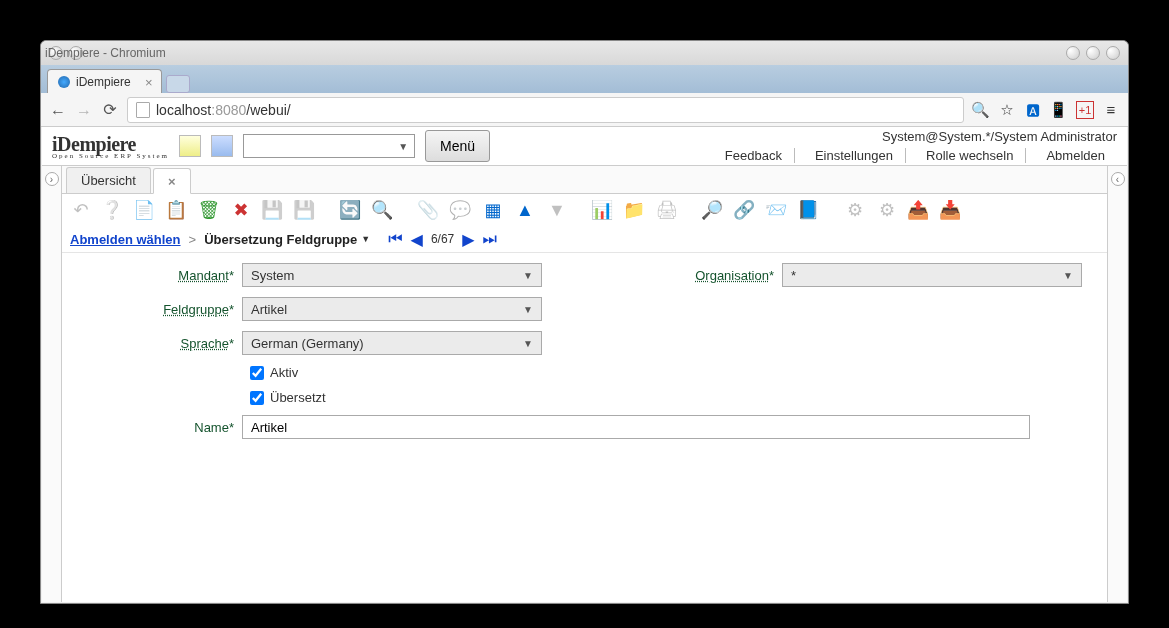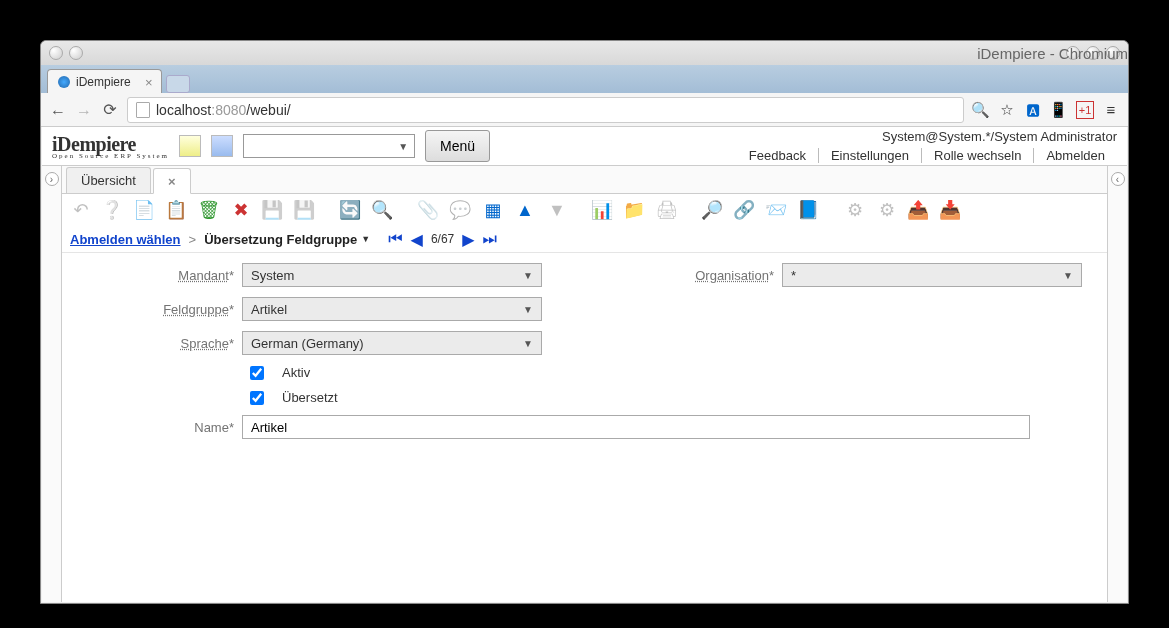--- a/index.html
+++ b/index.html
@@ -2,21 +2,21 @@
 <html><head>
 <meta charset="utf-8">
 <style>
 * { box-sizing: border-box; margin: 0; padding: 0; }
 body { background: #000; font-family: Arial, sans-serif; font-size: 13px; color: #333; }
 .desktop { width: 1169px; height: 628px; background: #000; position: relative; }
 .window { position: absolute; left: 40px; top: 40px; width: 1089px; height: 564px; background: #f0f0f0; border: 1px solid #888; border-radius: 6px 6px 0 0; box-shadow: 0 3px 12px rgba(0,0,0,0.5); }
 .titlebar { height: 24px; background: linear-gradient(#e8e8e8,#d8d8d8); border-radius: 6px 6px 0 0; display: flex; align-items: center; padding: 0 8px; position: relative; }
 .tb-left { display: flex; gap: 6px; }
 .tb-btn { width: 14px; height: 14px; border-radius: 50%; border: 1px solid #aaa; background: radial-gradient(circle at 30% 30%, #fff, #ccc); }
-.tb-title { position: absolute; left: 10px; right: 0; text-align: right; color: #666; font-size: 15px; pointer-events: none; }
+.tb-title { position: absolute; left: 4px; right: 0; text-align: left; color: #666; font-size: 12px; pointer-events: none; }
 .tb-right { margin-left: auto; display: flex; gap: 6px; }
 .tabstrip { height: 28px; background: linear-gradient(#b8cde0,#a3bdd6); display: flex; align-items: flex-end; padding-left: 6px; }
 .browsertab { background: #f5f5f5; border: 1px solid #999; border-bottom: none; border-radius: 4px 4px 0 0; height: 24px; padding: 0 30px 0 10px; display: flex; align-items: center; gap: 6px; font-size: 12px; position: relative; }
 .browsertab .favicon { width: 12px; height: 12px; border-radius: 50%; background: radial-gradient(circle, #4af, #26a); }
 .browsertab .close { position: absolute; right: 8px; top: 5px; font-size: 13px; color: #888; cursor: pointer; }
 .newtab { width: 24px; height: 18px; margin-left: 4px; background: #c8d8e8; border: 1px solid #aac; border-radius: 3px; }
 .addrrow { height: 34px; background: #f5f5f5; border-bottom: 1px solid #ccc; display: flex; align-items: center; padding: 0 8px; gap: 8px; }
 .navicon { width: 18px; height: 18px; display: flex; align-items: center; justify-content: center; color: #555; cursor: pointer; font-size: 16px; }
 .urlbox { flex: 1; height: 26px; background: #fff; border: 1px solid #ccc; border-radius: 3px; display: flex; align-items: center; padding: 0 8px; font-size: 14px; }
 .urlbox .pageicon { width: 14px; height: 16px; border: 1px solid #aaa; margin-right: 6px; border-radius: 1px; }
@@ -29,21 +29,21 @@
 .apphdr { height: 38px; display: flex; align-items: center; padding: 0 10px; gap: 10px; }
 .logo { font-family: Georgia, serif; font-size: 20px; font-weight: bold; color: #333; letter-spacing: -0.5px; }
 .logo .sub { font-size: 7px; font-weight: normal; letter-spacing: 2px; display: block; margin-top: -4px; }
 .hdricon { width: 22px; height: 22px; border: 1px solid #bbb; background: #eee; cursor: pointer; }
 .hdricon.new { background: linear-gradient(#ffd,#ee8); position: relative; }
 .hdricon.open { background: linear-gradient(#cdf,#9be); }
 .quicksearch { width: 172px; height: 24px; border: 1px solid #999; background: #fff; display: flex; align-items: center; padding: 0 6px; }
 .quicksearch .dd { margin-left: auto; font-size: 10px; color: #555; }
 .menubtn { height: 32px; padding: 0 14px; border: 1px solid #999; background: linear-gradient(#f5f5f5,#ddd); border-radius: 3px; cursor: pointer; font-size: 14px; }
 .userinfo { margin-left: auto; text-align: right; font-size: 13px; color: #333; }
-.userlinks { display: flex; gap: 0; margin-top: 4px; font-size: 13px; }
+.userlinks { display: flex; gap: 8px; margin-top: 4px; font-size: 13px; }
 .userlinks span { padding: 0 12px; border-right: 1px solid #bbb; cursor: pointer; }
 .userlinks span:last-child { border-right: none; }
 .workarea { display: flex; position: absolute; top: 38px; bottom: 0; left: 0; right: 0; border-top: 1px solid #ccc; }
 .sidecollapse { width: 20px; background: #fafafa; border-right: 1px solid #ccc; display: flex; align-items: flex-start; justify-content: center; padding-top: 6px; cursor: pointer; }
 .sidecollapse.right { border-right: none; border-left: 1px solid #ccc; }
 .chev { width: 14px; height: 14px; border: 1px solid #aaa; border-radius: 50%; background: #fff; display: flex; align-items: center; justify-content: center; font-size: 10px; color: #666; }
 .main { flex: 1; display: flex; flex-direction: column; }
 .apptabs { height: 28px; display: flex; align-items: flex-end; background: #fafafa; padding-left: 4px; gap: 2px; border-bottom: 1px solid #ccc; }
 .apptab { height: 26px; padding: 0 14px; display: flex; align-items: center; gap: 8px; border: 1px solid #ccc; border-bottom: none; border-radius: 3px 3px 0 0; background: #f0f0f0; font-size: 13px; cursor: pointer; }
 .apptab.active { background: #fff; font-weight: bold; border-bottom: 1px solid #fff; margin-bottom: -1px; }
@@ -56,28 +56,28 @@
 .breadcrumb .link { color: #14c; text-decoration: underline; cursor: pointer; font-weight: bold; }
 .breadcrumb .sep { color: #888; }
 .breadcrumb .current { font-weight: bold; color: #222; }
 .breadcrumb .dd { font-size: 9px; margin-left: -4px; }
 .navbtns { display: flex; align-items: center; gap: 8px; margin-left: 10px; }
 .navbtns .nb { color: #14c; font-size: 16px; cursor: pointer; }
 .navbtns .count { font-size: 12px; color: #333; }
 .formarea { flex: 1; padding: 10px 20px; background: #fff; border-top: 1px solid #e5e5e5; }
 .formrow { display: flex; align-items: center; margin-bottom: 10px; }
 .formcell { display: flex; align-items: center; }
-.flabel { width: 160px; text-align: right; padding-right: 8px; font-size: 13px; color: #737373; }
+.flabel { width: 160px; text-align: right; padding-right: 8px; font-size: 13px; color: #14532d; }
 .flabel.req::after { content: "*"; }
 .flabel .ul { text-decoration: underline; text-decoration-style: dotted; }
 .combo { width: 300px; height: 24px; border: 1px solid #aaa; background: #ebebeb; display: flex; align-items: center; padding: 0 8px; font-size: 13px; cursor: pointer; }
 .combo .dd { margin-left: auto; font-size: 10px; color: #555; }
 .combo.wide { width: 300px; }
 .textinput { width: 788px; height: 24px; border: 1px solid #aaa; background: #fff; padding: 0 8px; font-size: 13px; }
-.chkrow { margin-left: 168px; display: flex; align-items: center; gap: 18px; margin-bottom: 10px; font-size: 13px; }
+.chkrow { margin-left: 168px; display: flex; align-items: center; gap: 6px; margin-bottom: 10px; font-size: 13px; }
 .chkrow input { width: 14px; height: 14px; }
 .orgcell { margin-left: 80px; }
 </style>
 </head>
 <body>
 
 <div class="desktop">
 <div class="window">
 
   <div class="titlebar">

